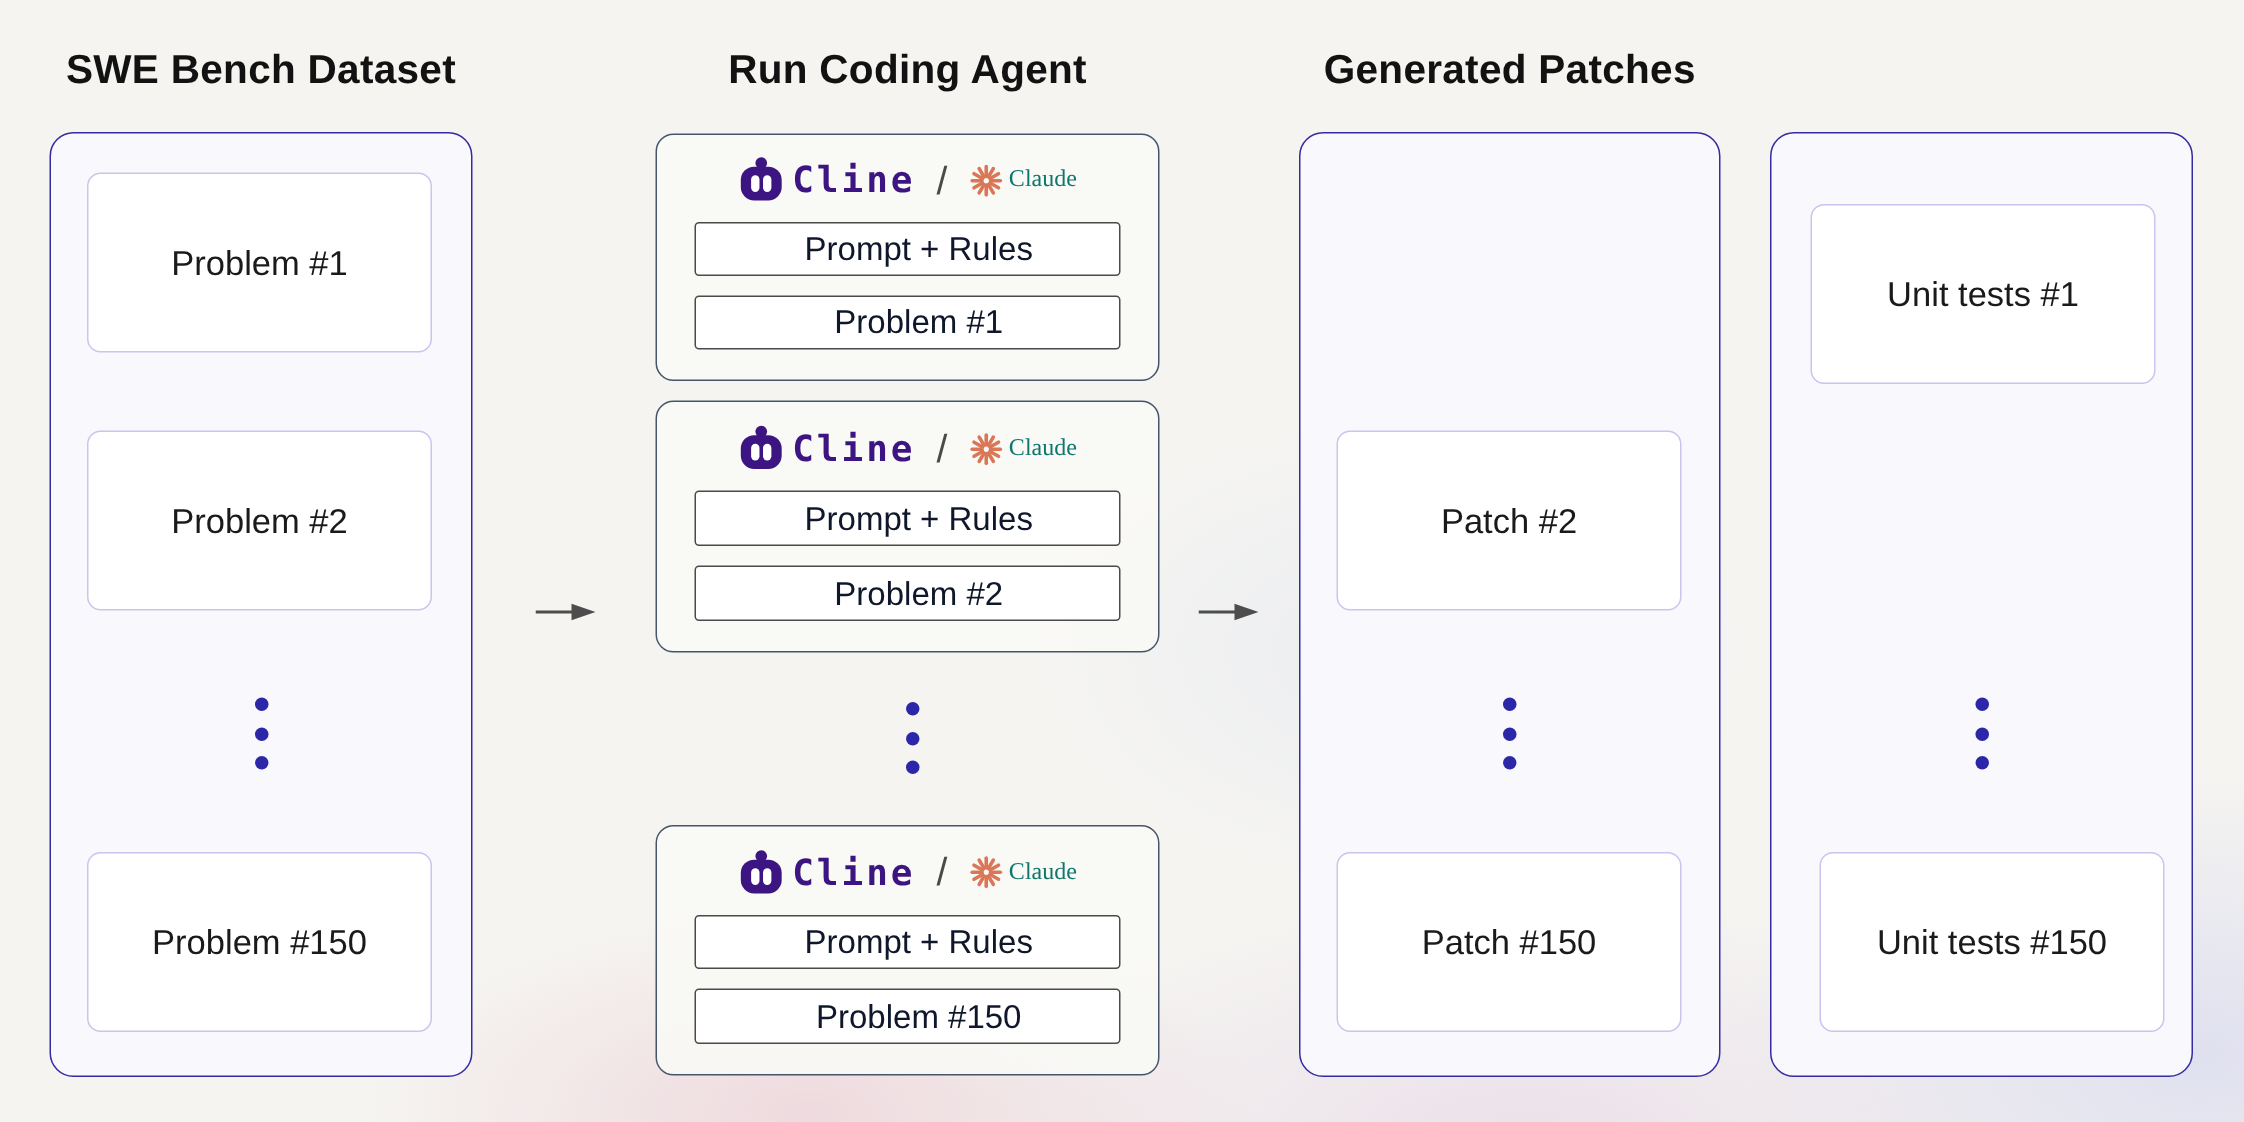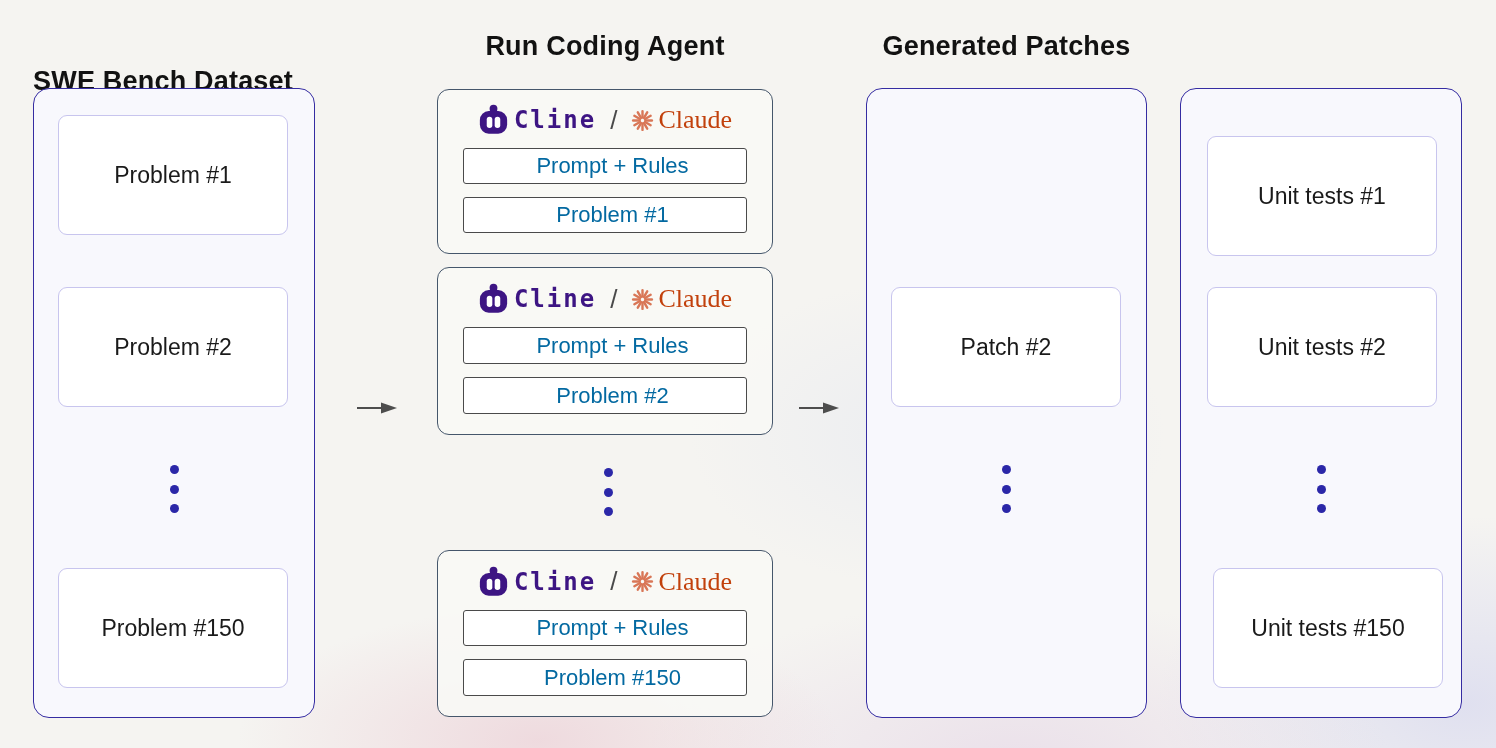--- a/index.html
+++ b/index.html
@@ -53,41 +53,41 @@
     display:flex;align-items:center;height:40px;margin-bottom:8px;white-space:nowrap;
   }
   .cline-word{
     font-family:"DejaVu Sans Mono",monospace;font-weight:bold;
     font-size:24px;letter-spacing:2px;color:#3d1583;margin-left:5px;
   }
   .slash-sep{
     font-size:26px;color:#4a4a4a;margin:0 14px;font-weight:400;
   }
   .claude-word{
-    font-family:"Liberation Serif",serif;font-size:26px;color:#c2410c;margin-left:4px;
+    font-family:"Liberation Serif",serif;font-size:16px;color:#0f766e;margin-left:4px;
   }
   .agent-box{
     width:100%;height:37px;box-sizing:border-box;
     background:#ffffff;border:1.3px solid #4a4a4a;border-radius:3px;
     display:flex;align-items:center;justify-content:center;
-    font-size:22px;color:#0369a1;white-space:nowrap;padding-left:15px;
+    font-size:22px;color:#0f172a;white-space:nowrap;padding-left:15px;
   }
   .agent-box + .agent-box{margin-top:13px;}
 
   .dots{position:absolute;display:flex;flex-direction:column;gap:10.5px;}
   .dot{width:9px;height:9px;border-radius:50%;background:#2b27a8;}
 
   .arrow{position:absolute;width:40px;height:16px;}
 </style>
 </head>
 <body>
 
 <div class="canvas">
 
-  <div class="col-title" style="left:22px;width:282px;margin-top:35px;">SWE Bench Dataset</div>
+  <div class="col-title" style="left:33px;width:282px;">SWE Bench Dataset</div>
   <div class="col-title" style="left:437px;width:336px;">Run Coding Agent</div>
   <div class="col-title" style="left:866px;width:281px;">Generated Patches</div>
 
   <section class="panel" style="left:33px;">
     <div class="item-box r1">Problem #1</div>
     <div class="item-box r2">Problem #2</div>
     <div class="item-box r3">Problem #150</div>
     <div class="dots" style="left:136px;top:376px;">
       <span class="dot"></span>
       <span class="dot"></span>
@@ -202,30 +202,30 @@
     <div class="agent-box">Problem #150</div>
   </section>
 
   <svg class="arrow" style="left:799px;top:400px;" viewBox="0 0 40 16">
     <line x1="0" y1="8" x2="26" y2="8" stroke="#4d4d4d" stroke-width="2"></line>
     <polygon points="24,2.5 40,8 24,13.5" fill="#4d4d4d"></polygon>
   </svg>
 
   <section class="panel" style="left:866px;width:281px;">
     <div class="item-box r2">Patch #2</div>
+    <div class="item-box r3">Patch #150</div>
     <div class="dots" style="left:135px;top:376px;">
       <span class="dot"></span>
       <span class="dot"></span>
       <span class="dot"></span>
     </div>
   </section>
 
   <section class="panel" style="left:1180px;">
     <div class="item-box r1" style="left:26px;margin-top:21px;">Unit tests #1</div>
-    <div class="item-box r2" style="left:26px;">Unit tests #2</div>
     <div class="item-box r3" style="left:32px;text-align:center;">Unit tests #150</div>
     <div class="dots" style="left:136px;top:376px;">
       <span class="dot"></span>
       <span class="dot"></span>
       <span class="dot"></span>
     </div>
   </section>
 
 </div>
 

